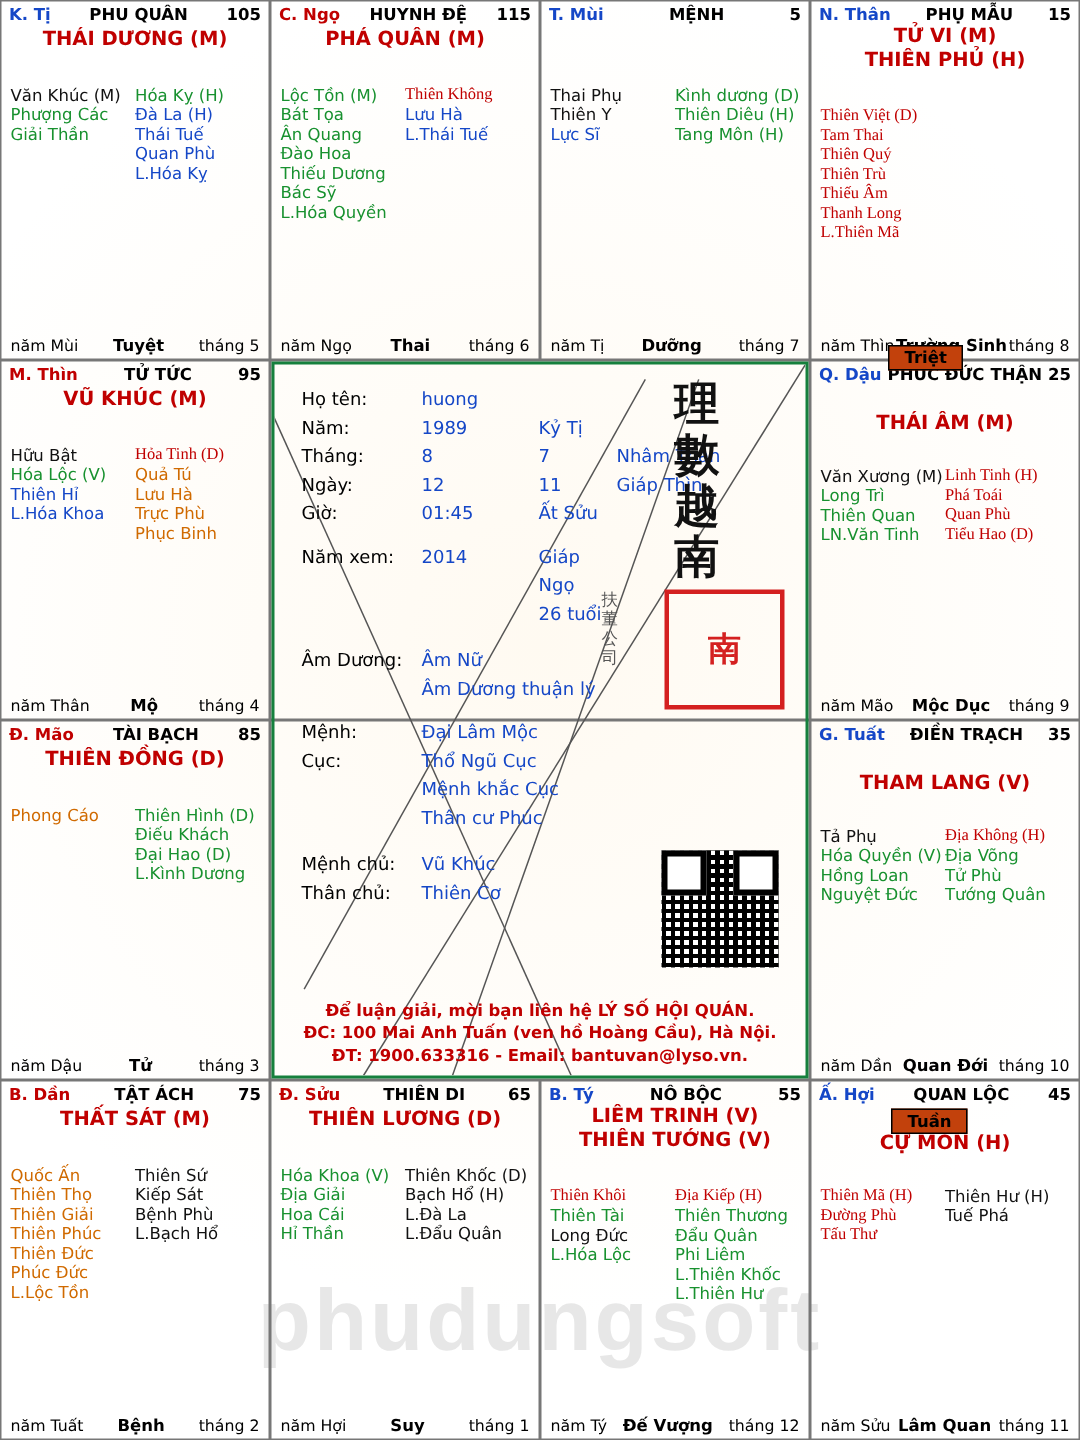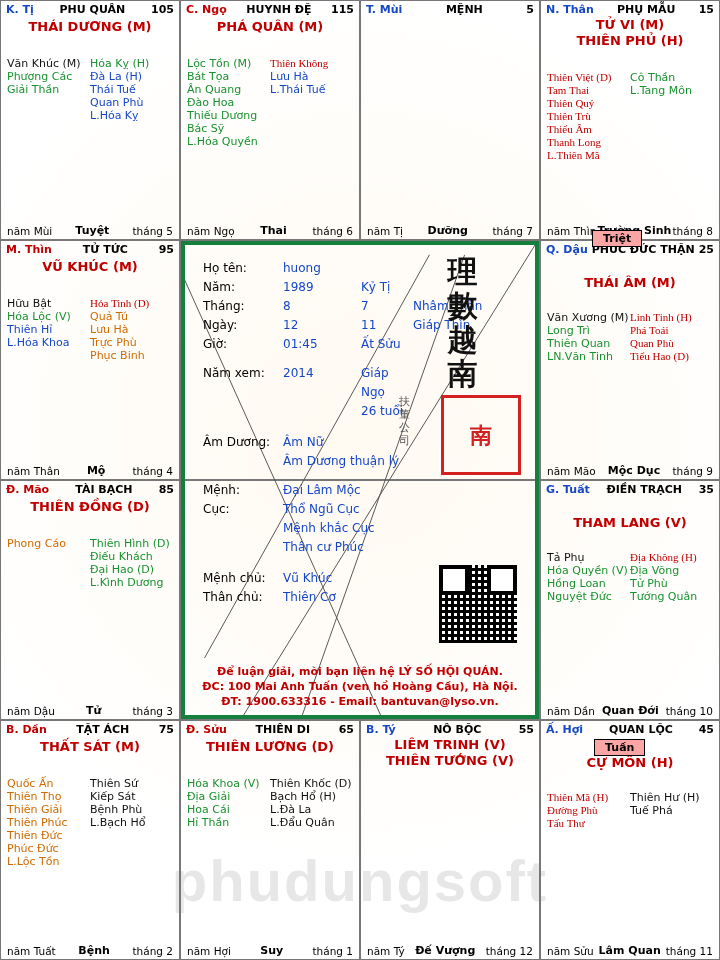--- a/index.html
+++ b/index.html
@@ -54,21 +54,21 @@
   .k{color:#111;}
   .o{color:#d06a00;}
   .footer{
     position:absolute;bottom:2px;left:0;width:100%;
     display:flex;justify-content:space-between;align-items:center;
     padding:0 6px;box-sizing:border-box;font-size:10.5px;
   }
   .footer .mid{font-weight:bold;font-size:11px;}
   .center{
     position:absolute;left:181px;top:241px;width:358px;height:478px;
-    border:4px solid #15803d;box-sizing:border-box;
+    border:2px solid #15803d;box-sizing:border-box;
     overflow:hidden;
   }
   .center .lines{position:absolute;left:0;top:0;width:100%;height:100%;}
   .info{
     position:absolute;left:18px;top:14px;width:330px;
     font-size:12px;color:#1547c7;
   }
   .info .row{display:flex;line-height:19px;}
   .info .lbl{width:80px;color:#000;}
   .info .v1{width:78px;}
@@ -106,21 +106,21 @@
   .qr:before,.qr:after{
     content:"";position:absolute;width:22px;height:22px;border:4px solid #000;background:#fff;
   }
   .qr:before{left:0;top:0;}
   .qr:after{right:0;top:0;}
   .contact{
     position:absolute;left:0;bottom:6px;width:100%;text-align:center;
     color:#c00000;font-size:11px;line-height:15px;font-weight:bold;
   }
   .badge{
-    position:absolute;border:1px solid #000;background:#fca5a5;
+    position:absolute;border:1px solid #000;background:#c2410c;
     font-size:11px;font-weight:bold;padding:1px 10px;z-index:6;
   }
   .wm{
     position:absolute;left:0;bottom:46px;width:100%;
     text-align:center;font-size:58px;color:rgba(120,120,120,0.18);
     font-family:"Liberation Sans",sans-serif;font-weight:bold;
     letter-spacing:2px;pointer-events:none;z-index:0;
   }
   .bgtint{
     position:absolute;left:0;top:0;width:100%;height:100%;
@@ -193,20 +193,32 @@
       <span>tháng 6</span>
     </div>
   </div>
 
   <div class="cell">
     <div class="hdr">
       <span class="chi">T. Mùi</span>
       <span class="cung">MỆNH</span>
       <span class="num">5</span>
     </div>
+    <div class="cols">
+      <div class="col">
+        <div class="k">Thai Phụ</div>
+        <div class="k">Thiên Y</div>
+        <div class="b">Lực Sĩ</div>
+      </div>
+      <div class="col">
+        <div class="g">Kình dương (D)</div>
+        <div class="g">Thiên Diêu (H)</div>
+        <div class="g">Tang Môn (H)</div>
+      </div>
+    </div>
     <div class="footer">
       <span>năm Tị</span>
       <span class="mid">Dưỡng</span>
       <span>tháng 7</span>
     </div>
   </div>
 
   <div class="cell">
     <div class="hdr">
       <span class="chi">N. Thân</span>
@@ -220,24 +232,20 @@
     <div class="cols" style="top:70px">
       <div class="col">
         <div class="r">Thiên Việt (D)</div>
         <div class="r">Tam Thai</div>
         <div class="r">Thiên Quý</div>
         <div class="r">Thiên Trù</div>
         <div class="r">Thiếu Âm</div>
         <div class="r">Thanh Long</div>
         <div class="r">L.Thiên Mã</div>
       </div>
-      <div class="col">
-        <div class="g">Cô Thần</div>
-        <div class="g">L.Tang Môn</div>
-      </div>
     </div>
     <div class="footer">
       <span>năm Thìn</span>
       <span class="mid">Trường Sinh</span>
       <span>tháng 8</span>
     </div>
   </div>
 
   <div class="cell">
     <div class="hdr">
@@ -416,20 +424,36 @@
   <div class="cell">
     <div class="hdr">
       <span class="chi">B. Tý</span>
       <span class="cung">NÔ BỘC</span>
       <span class="num">55</span>
     </div>
     <div class="maintitle two">
       <div>LIÊM TRINH (V)</div>
       <div>THIÊN TƯỚNG (V)</div>
     </div>
+    <div class="cols" style="top:70px">
+      <div class="col">
+        <div class="r">Thiên Khôi</div>
+        <div class="g">Thiên Tài</div>
+        <div class="k">Long Đức</div>
+        <div class="g">L.Hóa Lộc</div>
+      </div>
+      <div class="col">
+        <div class="r">Địa Kiếp (H)</div>
+        <div class="g">Thiên Thương</div>
+        <div class="g">Đẩu Quân</div>
+        <div class="g">Phi Liêm</div>
+        <div class="g">L.Thiên Khốc</div>
+        <div class="g">L.Thiên Hư</div>
+      </div>
+    </div>
     <div class="footer">
       <span>năm Tý</span>
       <span class="mid">Đế Vượng</span>
       <span>tháng 12</span>
     </div>
   </div>
 
   <div class="cell">
     <div class="hdr">
       <span class="chi">Ấ. Hợi</span>

